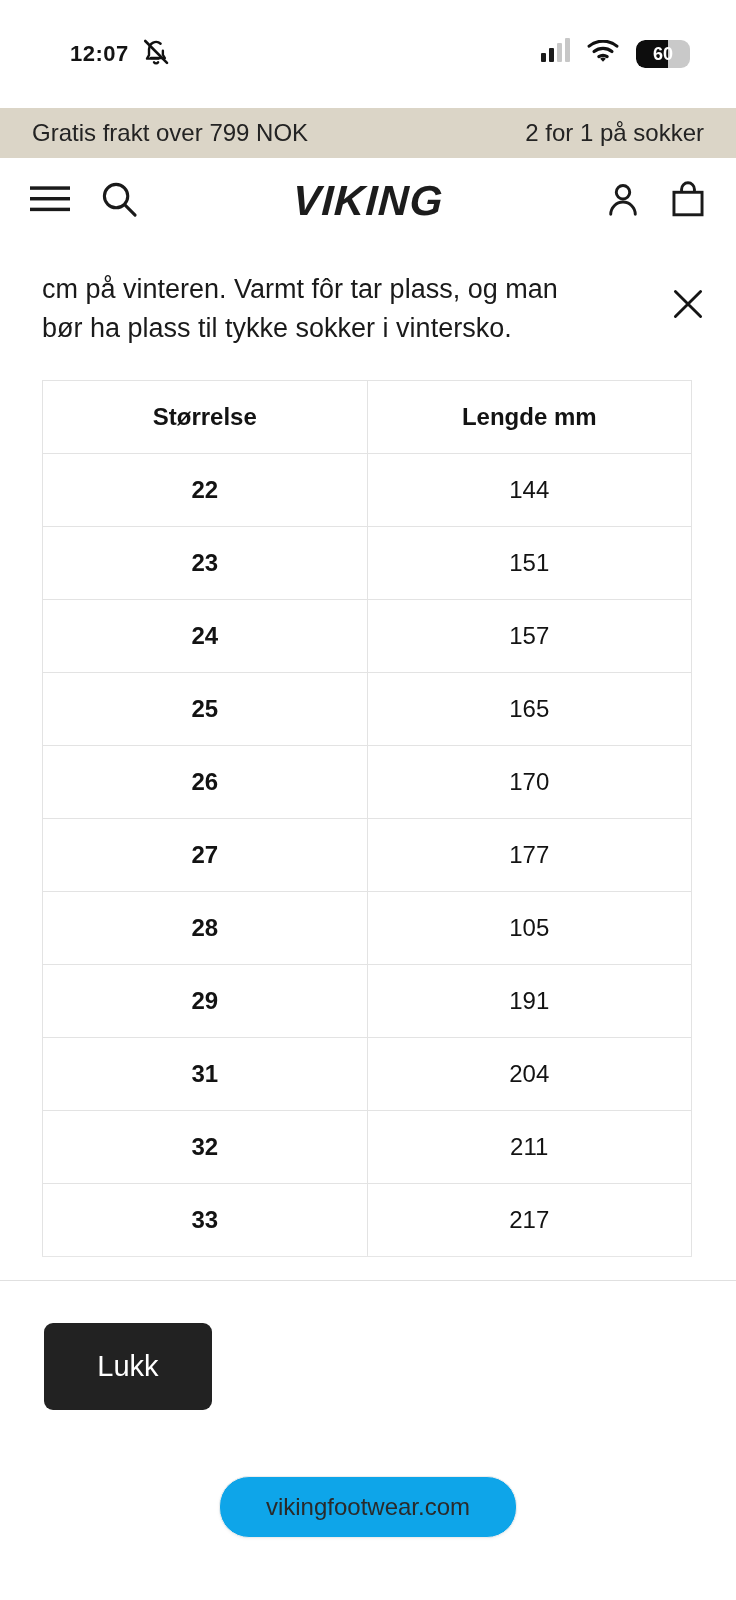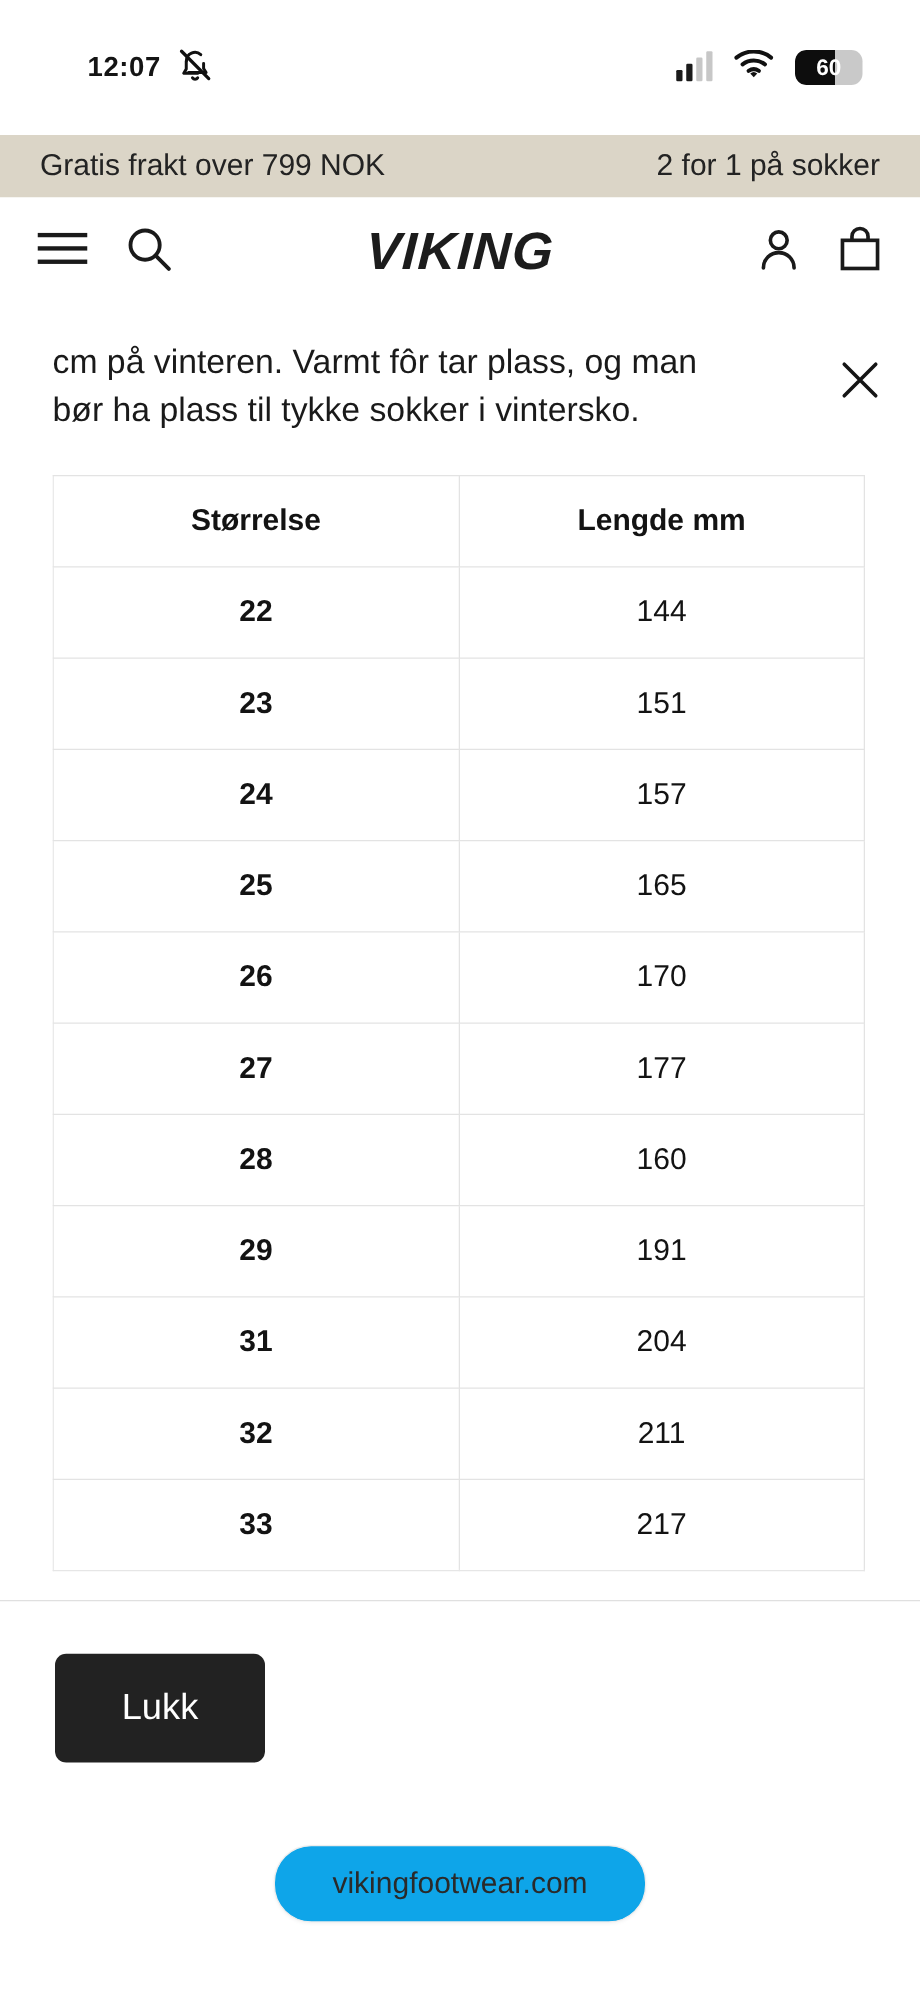--- a/index.html
+++ b/index.html
@@ -11,21 +11,21 @@
   }
   .phone { position:relative; width:736px; height:1600px; background:#fff; }
 
   
   .statusbar{
     height:108px; display:flex; align-items:center;
     justify-content:space-between; padding:0 46px 0 70px;
   }
   .sb-left{ display:flex; align-items:center; gap:12px; }
   .sb-time{ font-size:22px; font-weight:600; color:#141414; letter-spacing:.5px; }
-  .sb-right{ display:flex; align-items:center; gap:17px; }
+  .sb-right{ display:flex; align-items:flex-start; gap:17px; }
   .bars{ display:flex; align-items:flex-end; gap:3px; height:22px; }
   .bars i{ width:5px; background:#1b1b1b; border-radius:1px; display:block; }
   .bars i:nth-child(1){ height:9px; }
   .bars i:nth-child(2){ height:14px; }
   .bars i:nth-child(3){ height:19px; background:#c7c7c7; }
   .bars i:nth-child(4){ height:24px; background:#c7c7c7; }
   .battery{ position:relative; width:54px; height:28px; border-radius:9px;
             background:#c9c9c9; overflow:hidden; display:flex; align-items:center; }
   .battery .fill{ position:absolute; left:0; top:0; bottom:0; width:62%;
             background:#0d0d0d; border-radius:9px 0 0 9px; }
@@ -223,21 +223,21 @@
             <tr>
               <td class="size">26</td>
               <td class="len">170</td>
             </tr>
             <tr>
               <td class="size">27</td>
               <td class="len">177</td>
             </tr>
             <tr>
               <td class="size">28</td>
-              <td class="len">160</td>
+              <td class="len">105</td>
             </tr>
             <tr>
               <td class="size">29</td>
               <td class="len">191</td>
             </tr>
             <tr>
               <td class="size">31</td>
               <td class="len">204</td>
             </tr>
             <tr>

